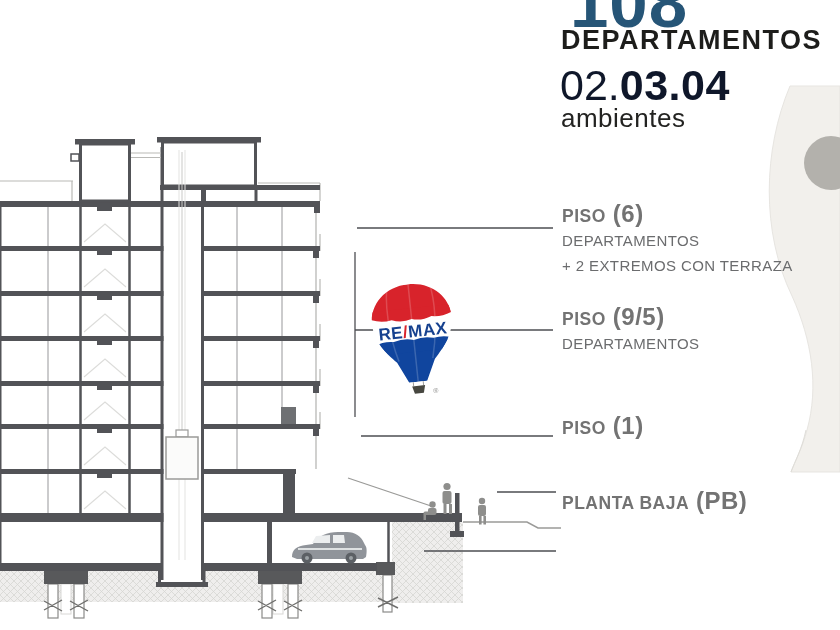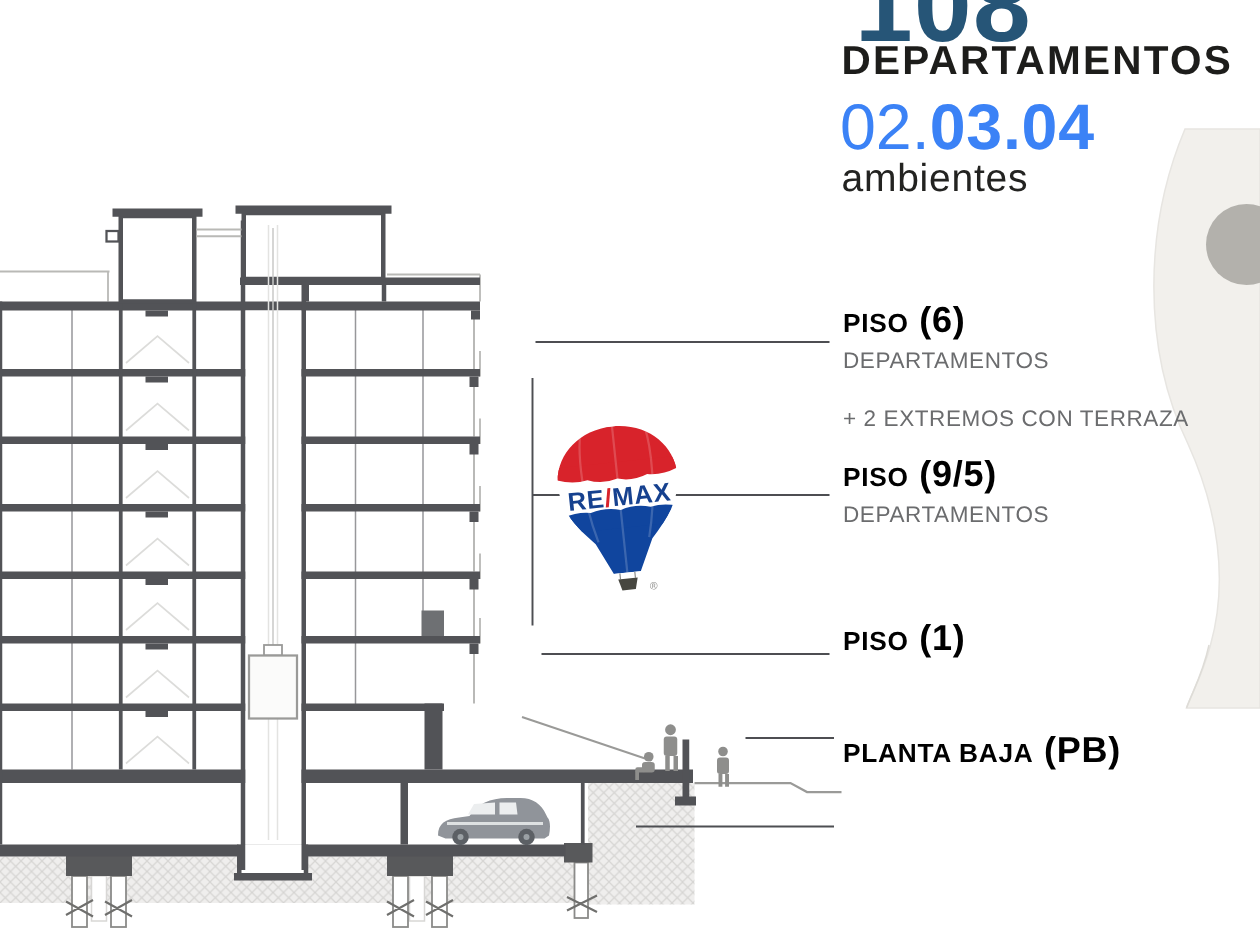--- a/index.html
+++ b/index.html
@@ -9,29 +9,29 @@
     -webkit-font-smoothing:antialiased;
   }
   .abs{position:absolute}
   #drawing{position:absolute;left:0;top:0}
 
   
   #big-number{left:570px;top:-31px;font-size:69px;font-weight:700;
     color:#265577;letter-spacing:1px;line-height:1}
   #big-label{left:561px;top:27px;font-size:27px;font-weight:700;
     color:#1d1d1b;letter-spacing:1.5px;line-height:1}
-  #rooms{left:560px;top:64px;font-size:43px;color:#3b82f6;line-height:1}
+  #rooms{left:560px;top:64px;font-size:43px;color:#0f172a;line-height:1}
   #rooms .thin{font-weight:400}
   #rooms .bold{font-weight:700;letter-spacing:0.5px}
   #rooms-caption{left:561px;top:104px;font-size:26px;font-weight:400;
     color:#232321;letter-spacing:0.5px;line-height:1.1}
 
   
   .floor{position:absolute;left:562px}
-  .ftitle{display:flex;align-items:baseline;gap:7px;color:#000000;
+  .ftitle{display:flex;align-items:baseline;gap:7px;color:#737373;
     font-weight:700;line-height:1}
   .fname{font-size:17.5px;letter-spacing:0.5px}
   .fnum{font-size:24px;letter-spacing:0.5px}
   .fline{font-size:15px;color:#6b6c6e;letter-spacing:0.4px;margin-top:4px;
     line-height:1.45;font-weight:400}
   #floor-piso-6{top:202px}
   #floor-piso-2-5{top:305px}
   #floor-piso-1{top:414px}
   #floor-planta-baja{top:489px}
   #floor-subsuelo{top:530px}
@@ -217,21 +217,21 @@
 <div class="abs" id="big-label">DEPARTAMENTOS</div>
 <div class="abs" id="rooms"><span class="thin">02.</span><span class="bold">03.04</span></div>
 <div class="abs" id="rooms-caption">ambientes</div>
 
 <div class="floor" id="floor-piso-6">
   <div class="ftitle">
     <span class="fname">PISO</span>
     <span class="fnum">(6)</span>
   </div>
   <div class="fline">DEPARTAMENTOS</div>
-  <div class="fline" style="margin-top:17px">+ 2 EXTREMOS CON TERRAZA</div>
+  <div class="fline" style="margin-top:3px">+ 2 EXTREMOS CON TERRAZA</div>
 </div>
 
 <div class="floor" id="floor-piso-2-5">
   <div class="ftitle">
     <span class="fname">PISO</span>
     <span class="fnum">(9/5)</span>
   </div>
   <div class="fline">DEPARTAMENTOS</div>
 </div>
 

